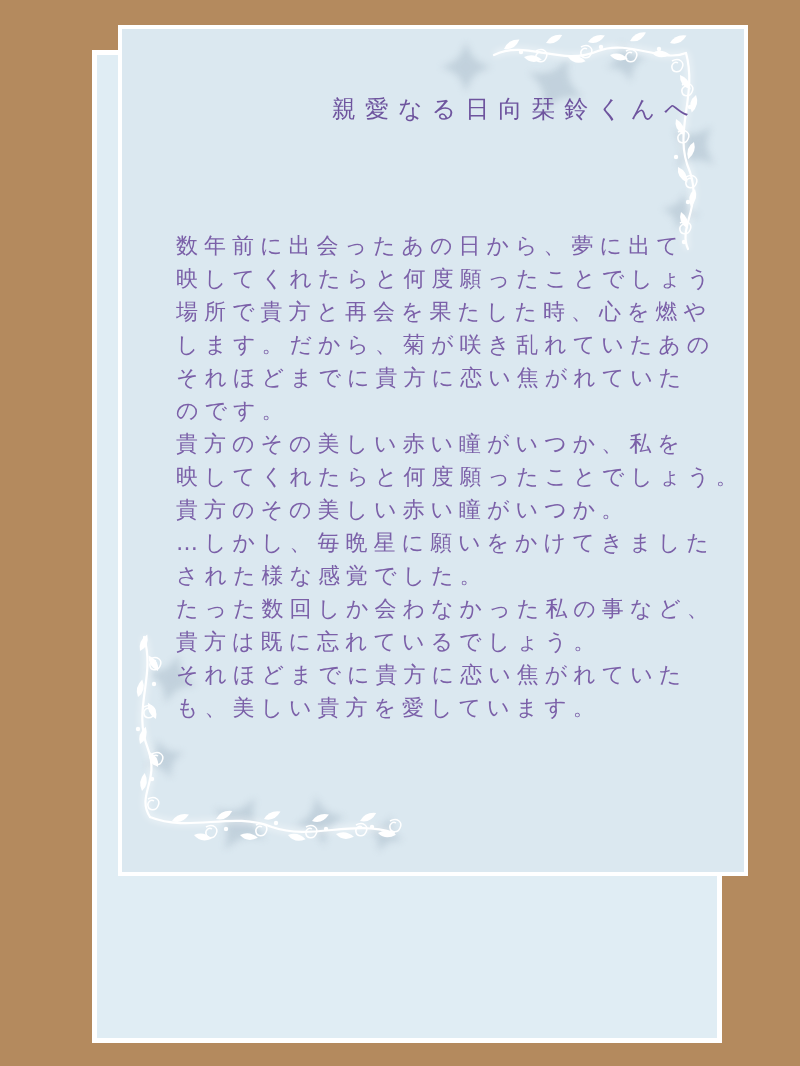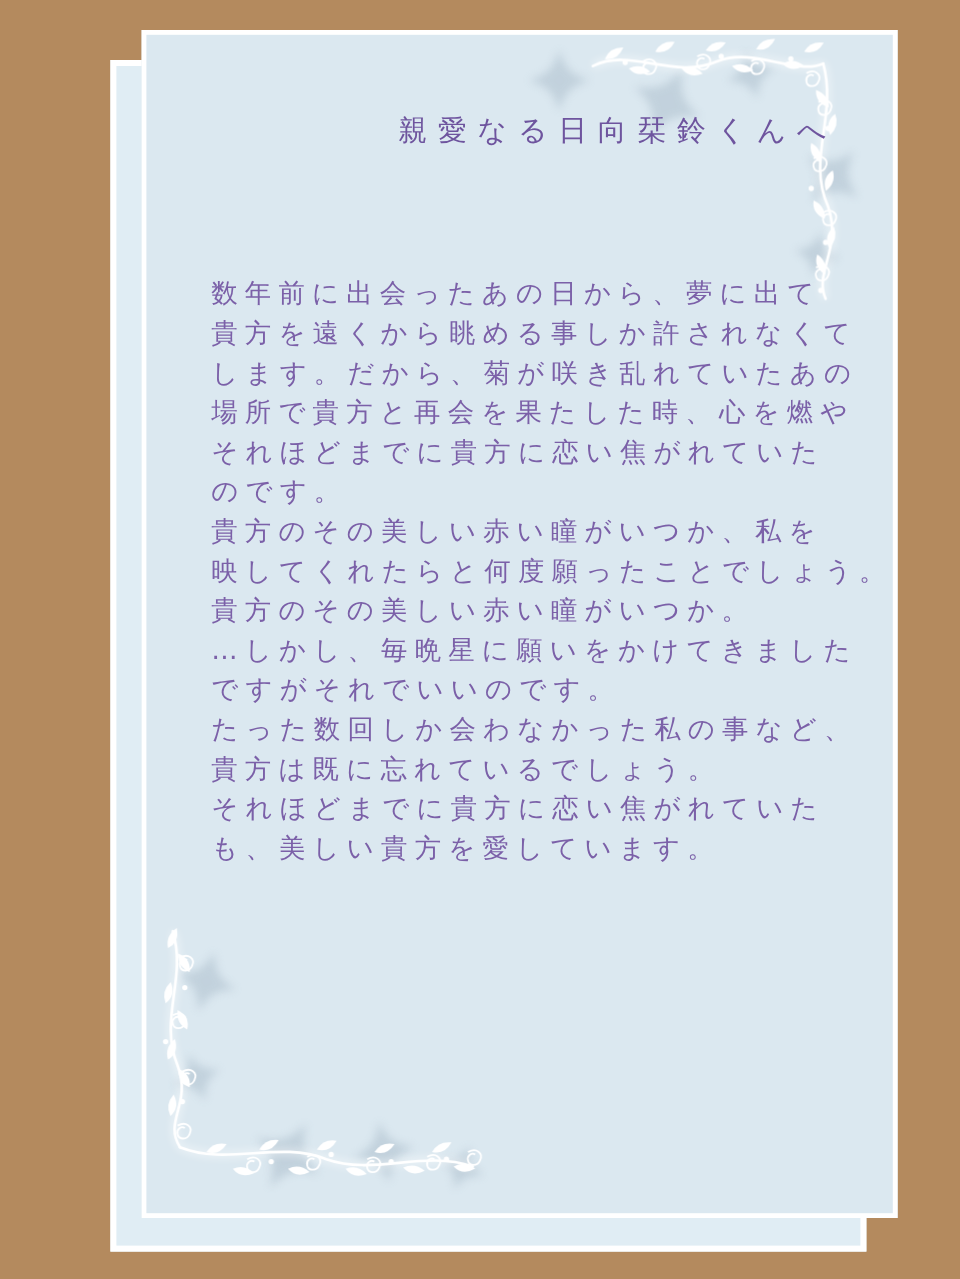--- a/index.html
+++ b/index.html
@@ -17,21 +17,21 @@
     position:relative;
     overflow:hidden;
   }
   .sheet{position:absolute;}
   .sheet.back{
     left:92px;top:50px;width:630px;height:993px;
     background:var(--paper-back);
     border:5px solid #ffffff;
   }
   .sheet.main{
-    left:118px;top:25px;width:630px;height:990px;
+    left:118px;top:25px;width:630px;height:851px;
     background:var(--paper);
     border:4px solid #ffffff;
   }
   .deco{position:absolute;pointer-events:none;}
   .deco.tr{top:-2px;right:-2px;}
   .deco.bl{left:-2px;bottom:-2px;}
   .letter-title{
     position:absolute;left:210px;top:64px;
     font-size:24px;letter-spacing:9px;
     color:var(--ink-title);
@@ -184,29 +184,29 @@
       <circle cx="156" cy="264" r="2.2"></circle>
         <circle cx="206" cy="270" r="2.2"></circle>
       <circle cx="252" cy="268" r="2.2"></circle>
     </g>
   </svg>
 
   <div class="letter-title">親愛なる日向栞鈴くんへ</div>
 
   <div class="letter-body">
     <div class="letter-line">数年前に出会ったあの日から、夢に出て</div>
-    <div class="letter-line">貴方を遠くから眺める事しか許されなくて</div>
+    <div class="letter-line">映してくれたらと何度願ったことでしょう</div>
+    <div class="letter-line">場所で貴方と再会を果たした時、心を燃や</div>
     <div class="letter-line">します。だから、菊が咲き乱れていたあの</div>
-    <div class="letter-line">場所で貴方と再会を果たした時、心を燃や</div>
     <div class="letter-line">それほどまでに貴方に恋い焦がれていた</div>
     <div class="letter-line">のです。</div>
     <div class="letter-line">貴方のその美しい赤い瞳がいつか、私を</div>
     <div class="letter-line">映してくれたらと何度願ったことでしょう。</div>
     <div class="letter-line">貴方のその美しい赤い瞳がいつか。</div>
     <div class="letter-line">…しかし、毎晩星に願いをかけてきました</div>
-    <div class="letter-line">ですがそれでいいのです。</div>
+    <div class="letter-line">された様な感覚でした。</div>
     <div class="letter-line">たった数回しか会わなかった私の事など、</div>
     <div class="letter-line">貴方は既に忘れているでしょう。</div>
     <div class="letter-line">それほどまでに貴方に恋い焦がれていた</div>
     <div class="letter-line">も、美しい貴方を愛しています。</div>
   </div>
 
 </div>
 
 </body></html>

